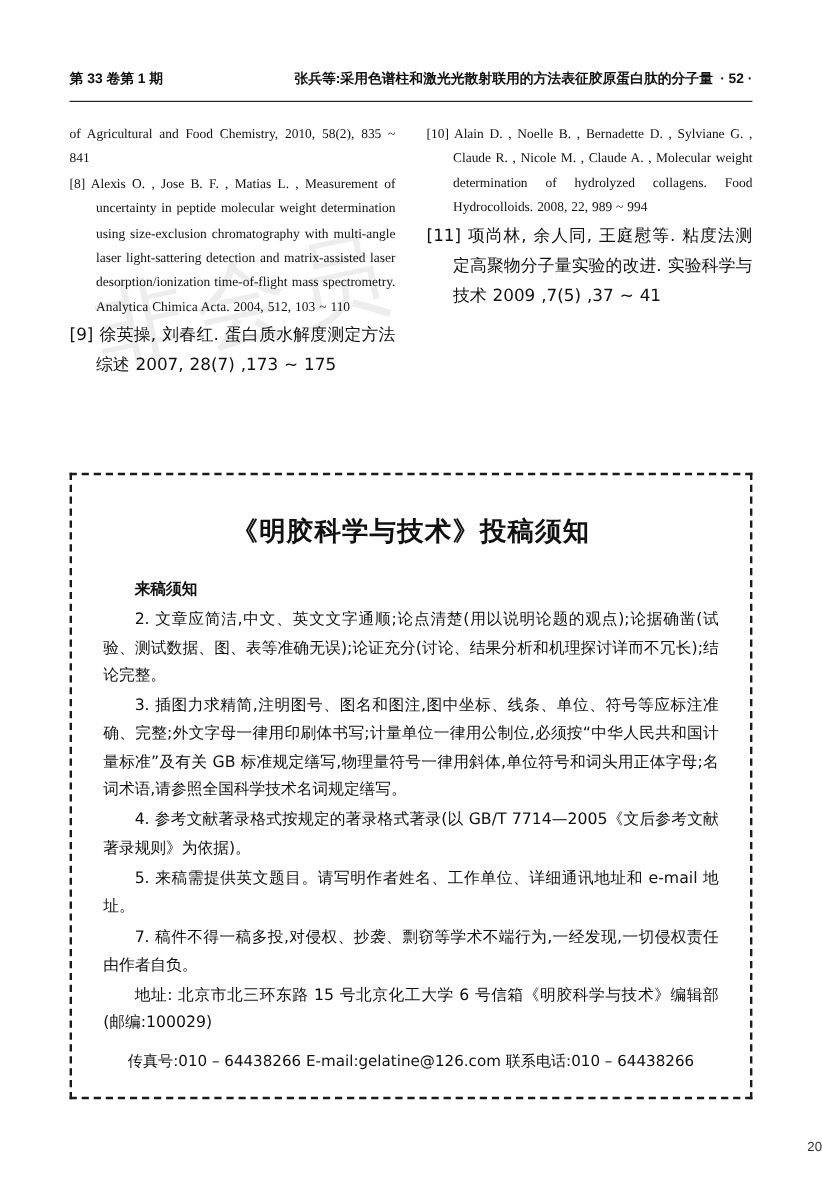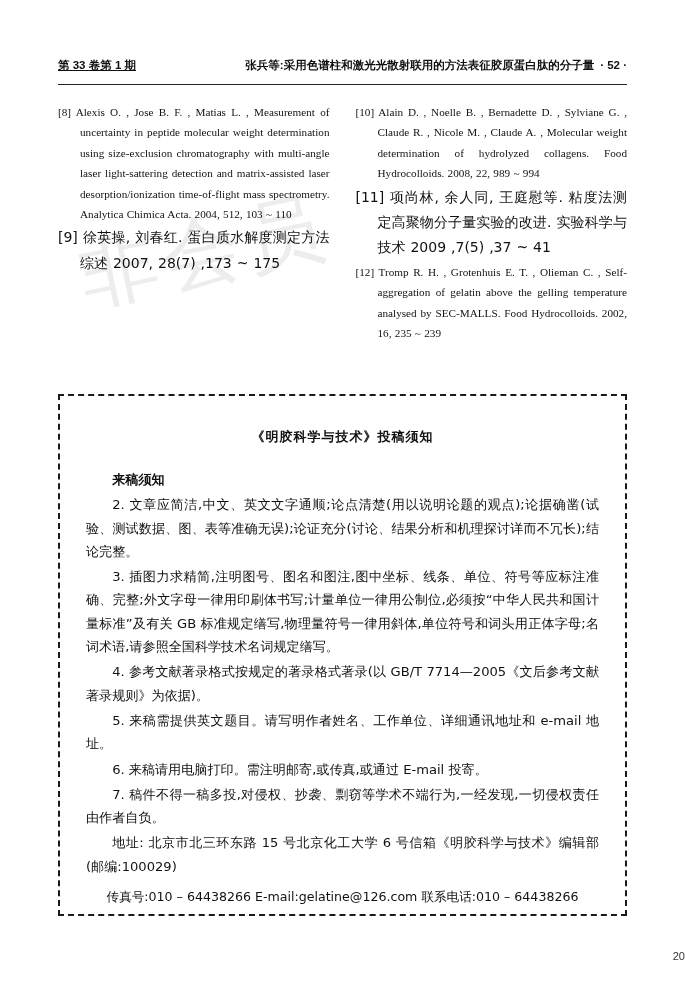--- a/index.html
+++ b/index.html
@@ -32,21 +32,20 @@
     align-items: baseline;
     justify-content: space-between;
     font-size: 11.5px;
     border-bottom: 1.3px solid #222;
     padding-bottom: 4px;
     font-family: "Liberation Sans", sans-serif;
   }
   .running-head .rh-left {
     font-weight: bold;
     white-space: nowrap;
-    text-decoration: underline;
   }
   .running-head .rh-center {
     font-weight: bold;
     white-space: nowrap;
     margin: 0 6px;
     flex: 1;
     text-align: right;
   }
   .running-head .rh-right {
     font-weight: bold;
@@ -92,21 +91,21 @@
     width: 569px;
     height: 522px;
     border: 2.5px dashed #1a1a1a;
     box-sizing: border-box;
     padding: 18px 26px 10px 26px;
   }
   .notice-title {
     text-align: center;
     font-family: "DejaVu Sans", sans-serif;
     font-weight: bold;
-    font-size: 13px;
+    font-size: 22px;
     letter-spacing: 1px;
     margin: 14px 0 22px 0;
   }
   .notice p {
     margin: 0 0 2px 0;
     font-family: "DejaVu Sans", sans-serif;
     font-size: 13.1px;
     line-height: 1.78;
     text-align: justify;
     text-justify: inter-ideograph;
@@ -160,37 +159,36 @@
   <div class="watermark">非会员</div>
 
   <div class="running-head">
     <div class="rh-left">第 33 卷第 1 期</div>
     <div class="rh-center">张兵等:采用色谱柱和激光光散射联用的方法表征胶原蛋白肽的分子量</div>
     <div class="rh-right">· 52 ·</div>
   </div>
 
   <div class="refs">
     <div class="refcol">
+      <div class="ref-item cont">of Agricultural and Food Chemistry, 2010, 58(2), 835 ~ 841</div>
       <div class="ref-item">[8] Alexis O. , Jose B. F. , Matias L. , Measurement of uncertainty in peptide molecular weight determination using size-exclusion chromatography with multi-angle laser light-sattering detection and matrix-assisted laser desorption/ionization time-of-flight mass spectrometry. Analytica Chimica Acta. 2004, 512, 103 ~ 110</div>
       <div class="ref-item ref-cn">[9] 徐英操, 刘春红. 蛋白质水解度测定方法综述 2007, 28(7) ,173 ~ 175</div>
     </div>
     <div class="refcol">
       <div class="ref-item">[10] Alain D. , Noelle B. , Bernadette D. , Sylviane G. , Claude R. , Nicole M. , Claude A. , Molecular weight determination of hydrolyzed collagens. Food Hydrocolloids. 2008, 22, 989 ~ 994</div>
       <div class="ref-item ref-cn">[11] 项尚林, 余人同, 王庭慰等. 粘度法测定高聚物分子量实验的改进. 实验科学与技术 2009 ,7(5) ,37 ~ 41</div>
-      <div class="ref-item">[12] Tromp R. H. , Grotenhuis E. T. , Olieman C. , Self-aggregation of gelatin above the gelling temperature analysed by SEC-MALLS. Food Hydrocolloids. 2002, 16, 235 ~ 239</div>
     </div>
   </div>
 
   <div class="notice">
     <div class="notice-title">《明胶科学与技术》投稿须知</div>
     <p class="sub-head">来稿须知</p>
     <p class="ind2">2. 文章应简洁,中文、英文文字通顺;论点清楚(用以说明论题的观点);论据确凿(试验、测试数据、图、表等准确无误);论证充分(讨论、结果分析和机理探讨详而不冗长);结论完整。</p>
     <p class="ind2">3. 插图力求精简,注明图号、图名和图注,图中坐标、线条、单位、符号等应标注准确、完整;外文字母一律用印刷体书写;计量单位一律用公制位,必须按“中华人民共和国计量标准”及有关 GB 标准规定缮写,物理量符号一律用斜体,单位符号和词头用正体字母;名词术语,请参照全国科学技术名词规定缮写。</p>
     <p class="ind2">4. 参考文献著录格式按规定的著录格式著录(以 GB/T 7714—2005《文后参考文献著录规则》为依据)。</p>
     <p class="ind2">5. 来稿需提供英文题目。请写明作者姓名、工作单位、详细通讯地址和 e-mail 地址。</p>
-    <p class="ind2">6. 来稿请用电脑打印。需注明邮寄,或传真,或通过 E-mail 投寄。</p>
     <p class="ind2">7. 稿件不得一稿多投,对侵权、抄袭、剽窃等学术不端行为,一经发现,一切侵权责任由作者自负。</p>
     <p class="addr">地址: 北京市北三环东路 15 号北京化工大学 6 号信箱《明胶科学与技术》编辑部(邮编:100029)</p>
     <p class="contact">传真号:010 – 64438266    E-mail:gelatine@126.com    联系电话:010 – 64438266</p>
   </div>
 
   <div class="folio">20</div>
 </div>
 
 </body></html>

